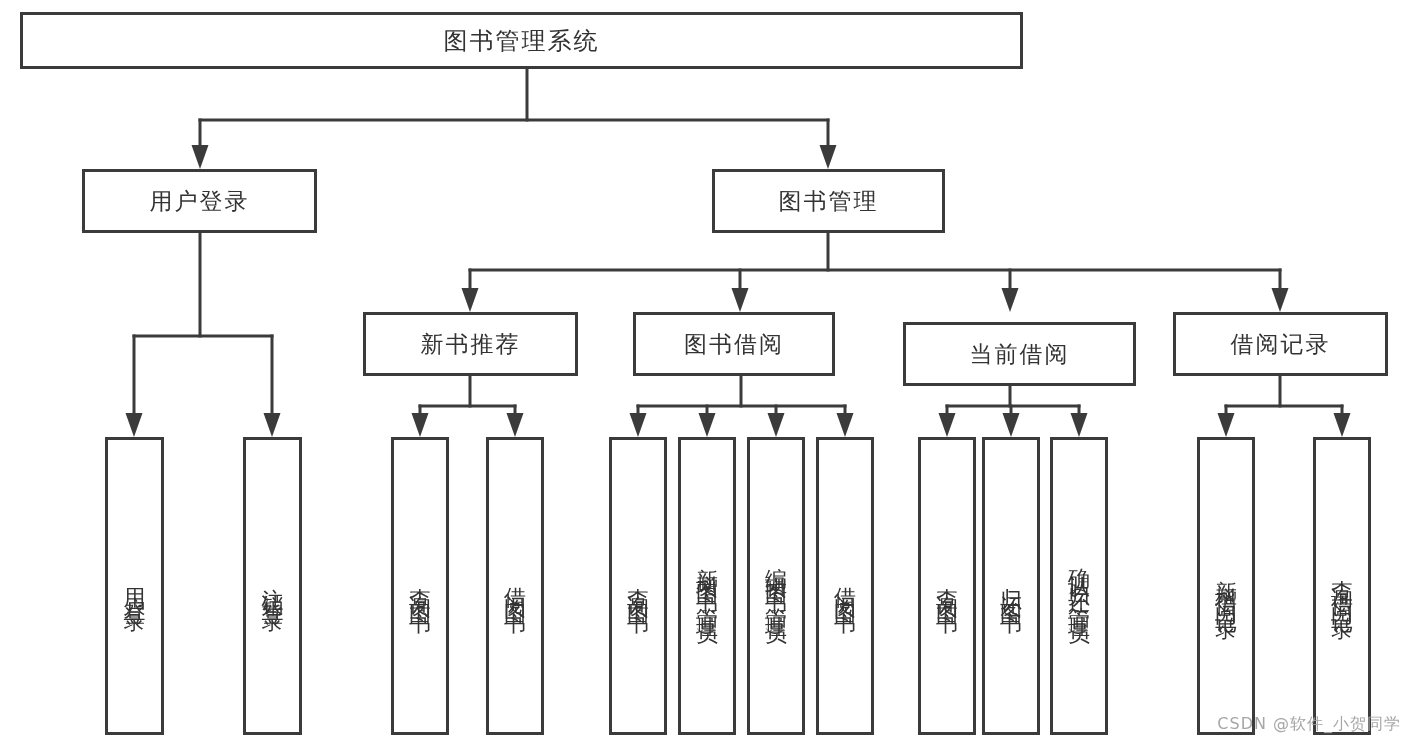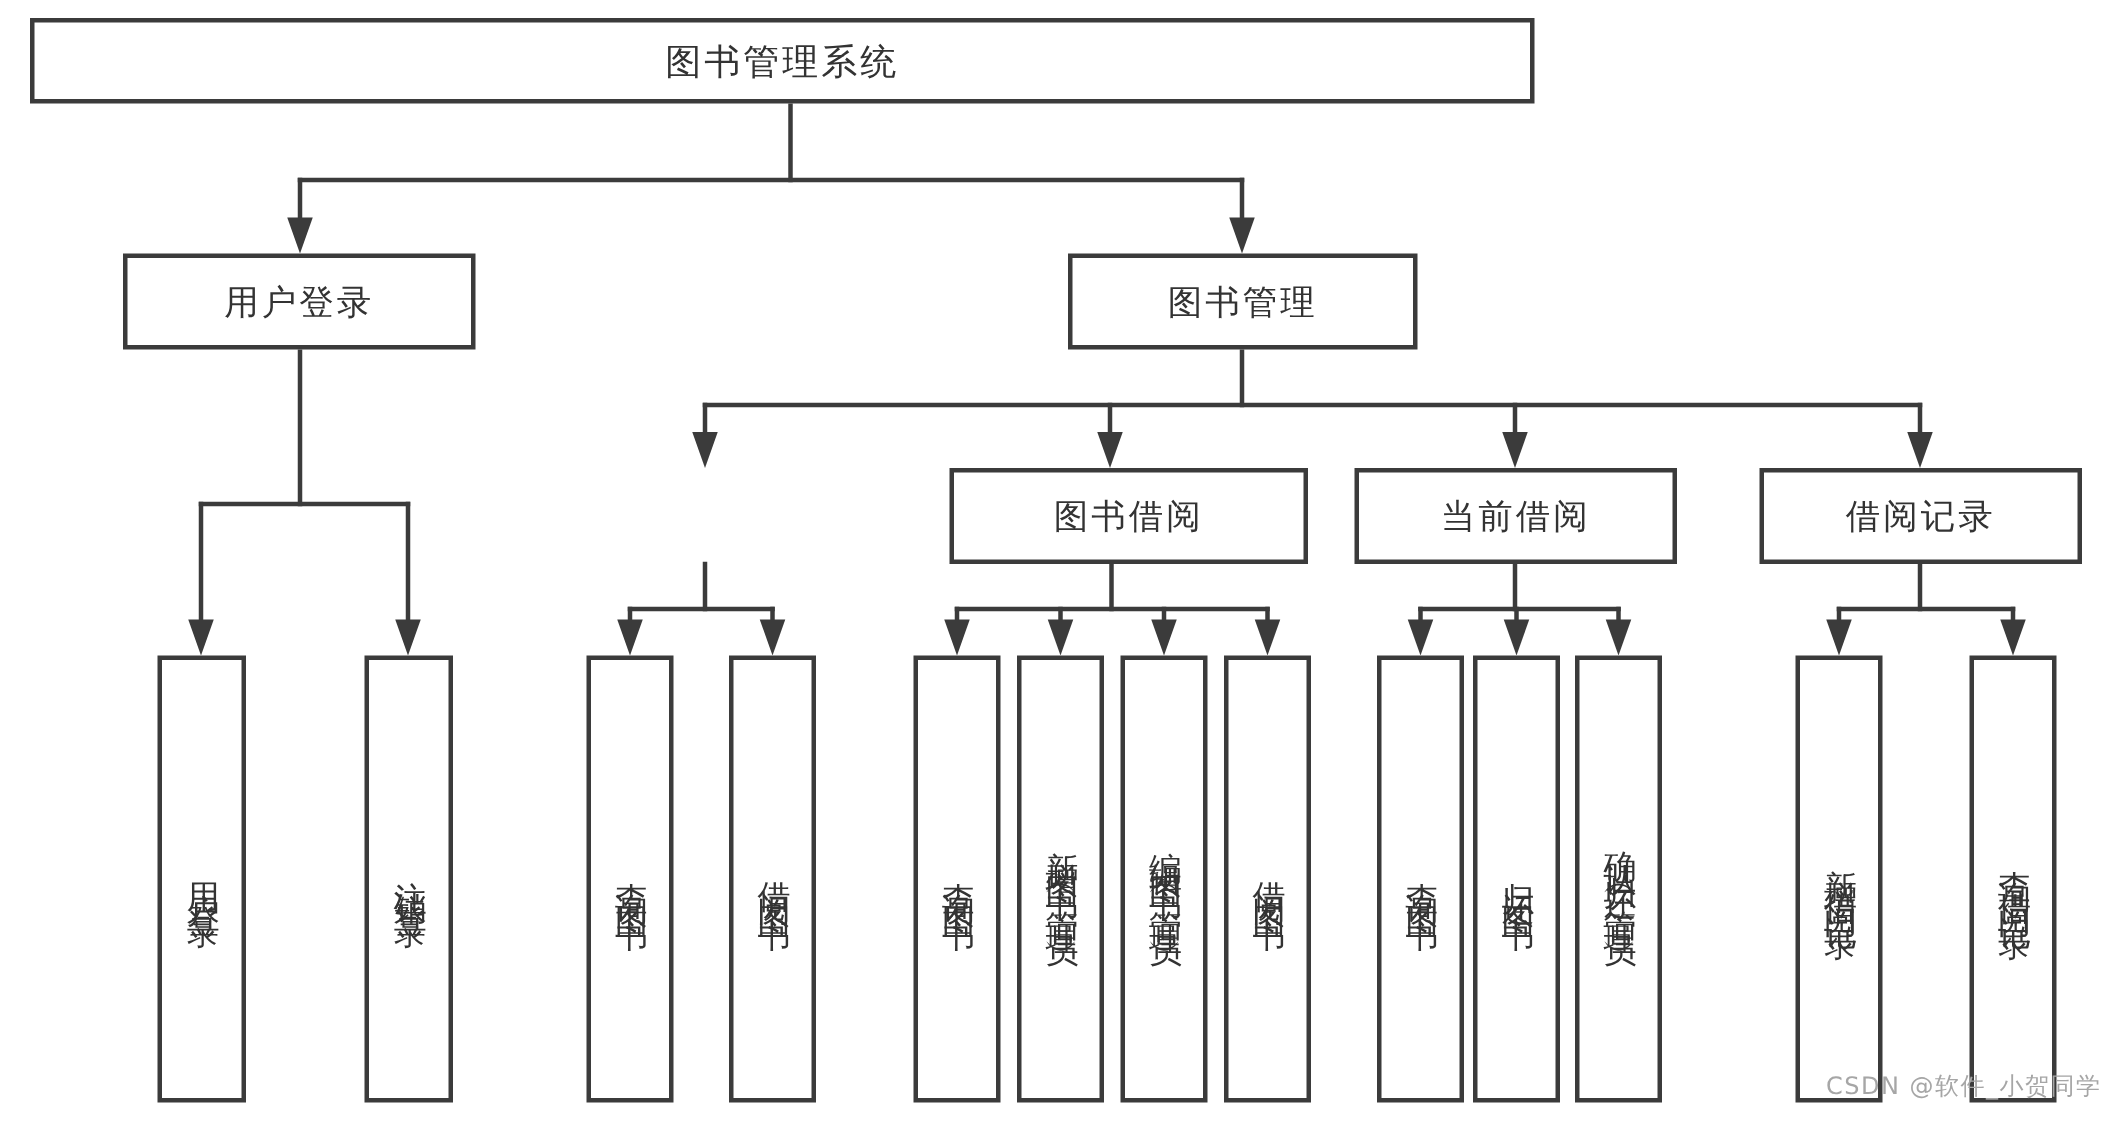--- a/index.html
+++ b/index.html
@@ -119,24 +119,27 @@
     <span class="root-label">图书管理系统</span>
   </div>
 
   <div class="box" style="left:82px;top:169px;width:235px;height:64px;">
     <span class="hlabel">用户登录</span>
   </div>
   <div class="box" style="left:712px;top:169px;width:233px;height:64px;font-family:Liberation Mono, monospace;">
     <span class="hlabel">图书管理</span>
   </div>
 
-  <div class="box" style="left:633px;top:312px;width:239px;height:64px;">
+  <div class="box" style="left:363px;top:312px;width:215px;height:64px;">
+    <span class="hlabel">新书推荐</span>
+  </div>
+  <div class="box" style="left:633px;top:312px;width:202px;height:64px;">
     <span class="hlabel">图书借阅</span>
   </div>
-  <div class="box" style="left:903px;top:312px;width:215px;height:64px;">
+  <div class="box" style="left:903px;top:322px;width:233px;height:64px;">
     <span class="hlabel">当前借阅</span>
   </div>
   <div class="box" style="left:1173px;top:312px;width:215px;height:64px;">
     <span class="hlabel">借阅记录</span>
   </div>
 
   <div class="box leaf" style="left:105px;top:437px;width:59px;height:298px;">
     <span class="vlabel">用户登录</span>
   </div>
   <div class="box leaf" style="left:243px;top:437px;width:59px;height:298px;">

